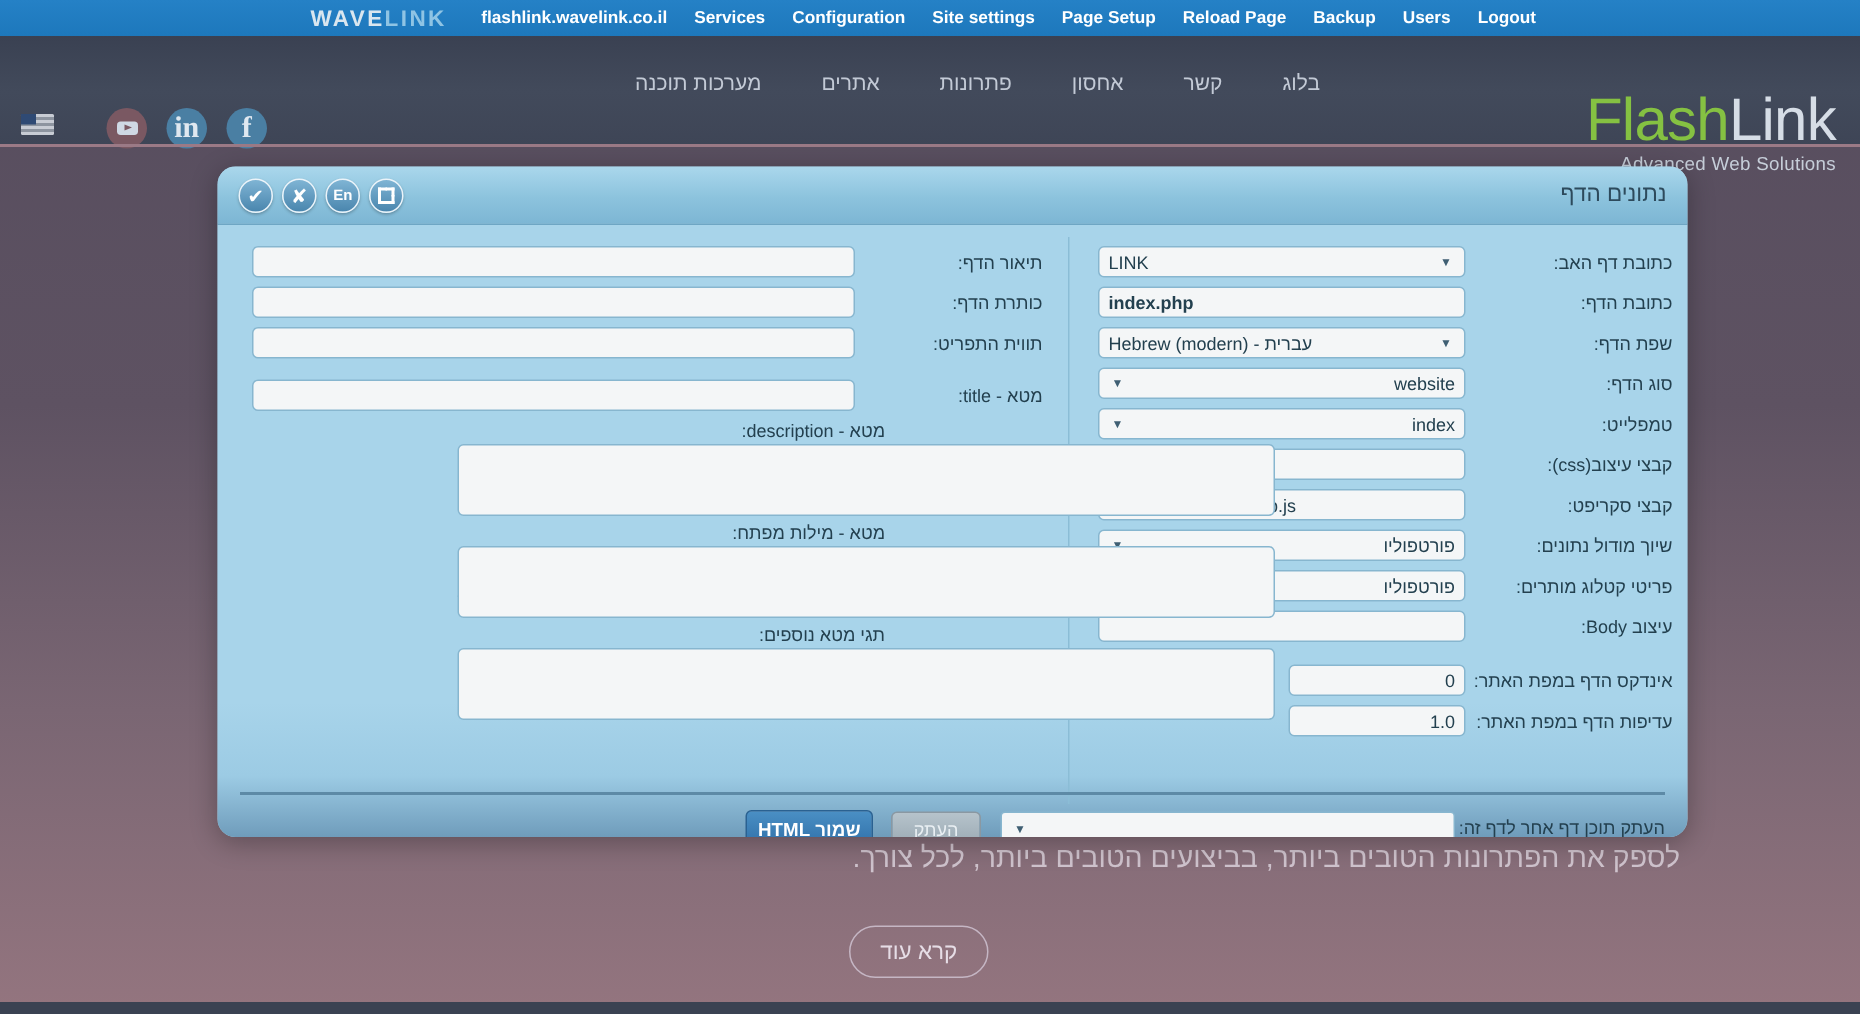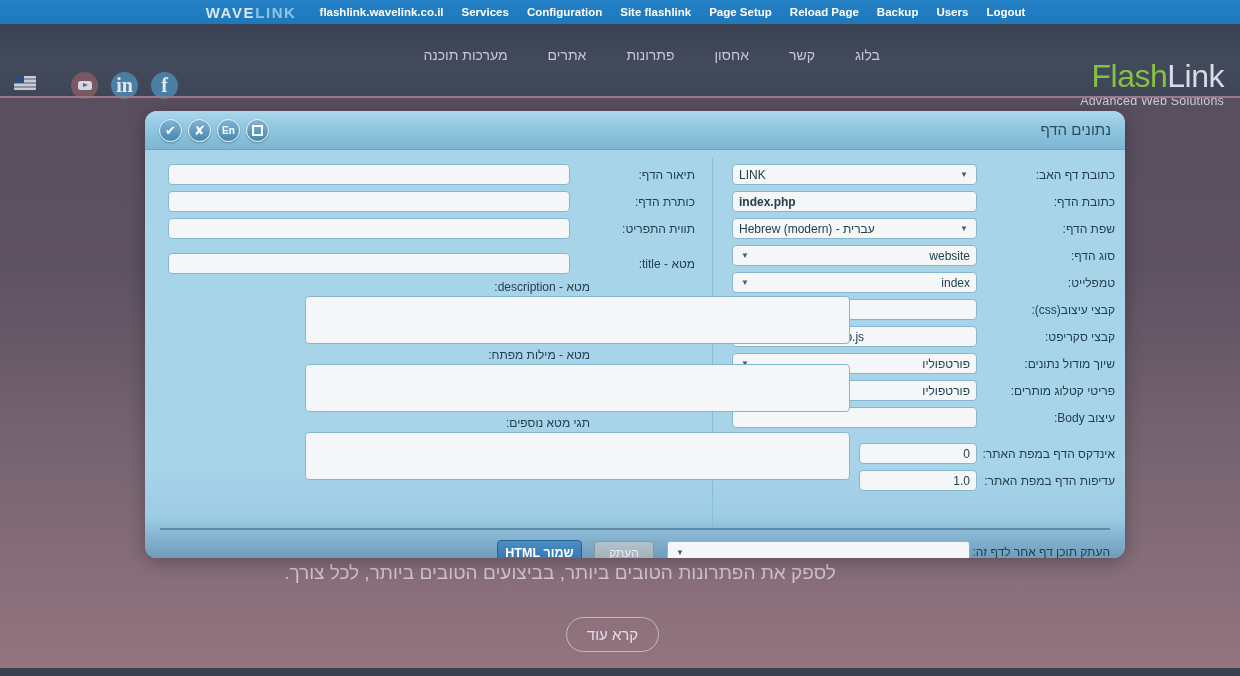--- a/index.html
+++ b/index.html
@@ -100,21 +100,21 @@
     justify-content: center;
   }
   #main-nav .nav-item {
     color: #c3cad6; font-size: 14px; padding: 0 20px;
     text-decoration: none; cursor: pointer; white-space: nowrap;
   }
   #flashlink-logo {
     position: absolute; right: 16px; top: 36px; text-align: right;
     line-height: 1;
   }
-  #flashlink-logo .fl-main { font-size: 32px; letter-spacing: -0.5px; }
+  #flashlink-logo .fl-main { font-size: 40px; letter-spacing: -0.5px; }
   #flashlink-logo .fl-flash { color: #85c142; }
   #flashlink-logo .fl-link  { color: #d6dde6; }
   #flashlink-logo .fl-sub {
     display: block; color: #c6ced9; font-size: 12.5px;
     letter-spacing: 0.2px; margin-top: 3px;
   }
 
   
   #cms-panel {
     position: absolute; left: 145px; top: 111px;
@@ -281,21 +281,21 @@
     border: 1px solid #2a6characters;
     border: 1px solid #2a6191;
     color: #ffffff; font-size: 12.5px; font-weight: bold;
     display: flex; align-items: center; justify-content: center;
     cursor: pointer; direction: rtl;
   }
 
   
   #hero-text {
     position: absolute; left: 0; top: 562px; width: 1120px;
-    text-align: center; direction: rtl;
+    text-align: right; direction: rtl;
     color: #cfc3cd; font-size: 19px;
     z-index: 10;
   }
   #read-more-btn {
     position: absolute; left: 566px; top: 617px;
     width: 93px; height: 35px;
     border: 1px solid #c5b6c4; border-radius: 18px;
     color: #e6dde6; font-size: 15px;
     display: flex; align-items: center; justify-content: center;
     direction: rtl; cursor: pointer;
@@ -307,21 +307,21 @@
 
 <div id="page-bg"></div>
 
 <div id="admin-bar">
   <div class="wavelink-logo">
     <span class="wl-a">WAVE</span><span class="wl-b">LINK</span>
   </div>
   <span class="domain">flashlink.wavelink.co.il</span>
   <a class="adm-link">Services</a>
   <a class="adm-link">Configuration</a>
-  <a class="adm-link">Site flashlink</a>
+  <a class="adm-link">Site settings</a>
   <a class="adm-link">Page Setup</a>
   <a class="adm-link">Reload Page</a>
   <a class="adm-link">Backup</a>
   <a class="adm-link">Users</a>
   <a class="adm-link">Logout</a>
 </div>
 
 <div id="site-header">
   <div id="flag-icon"></div>
 

